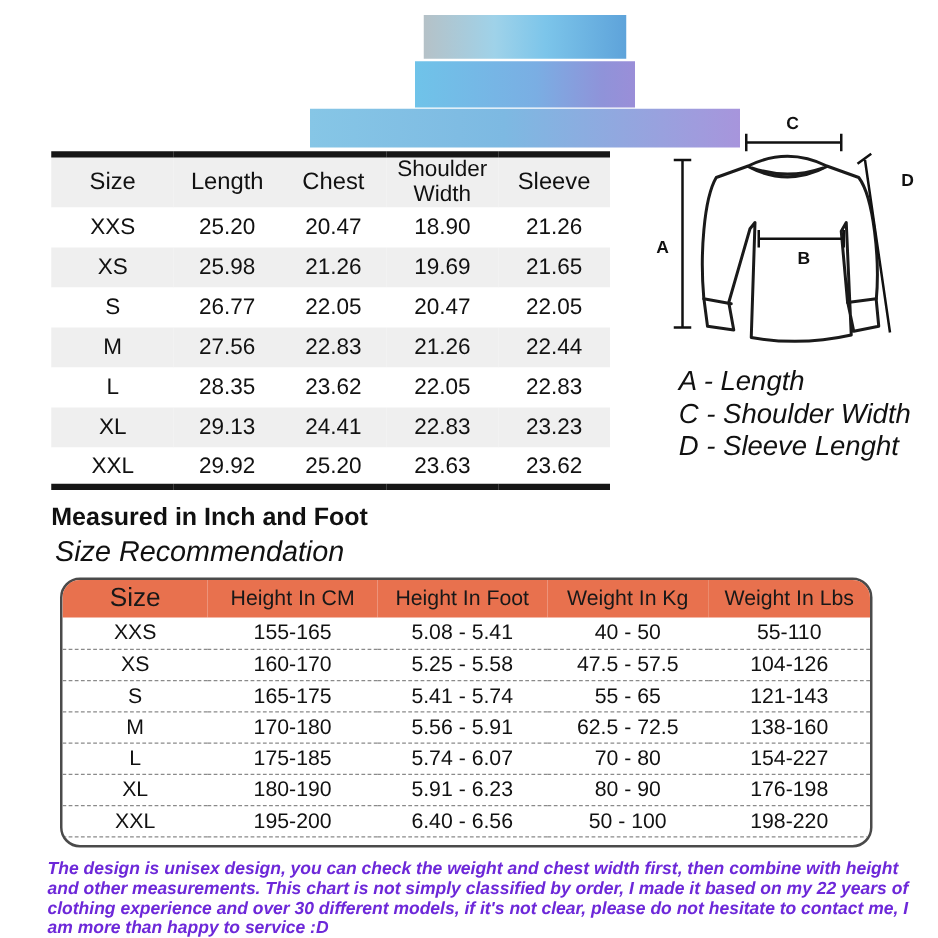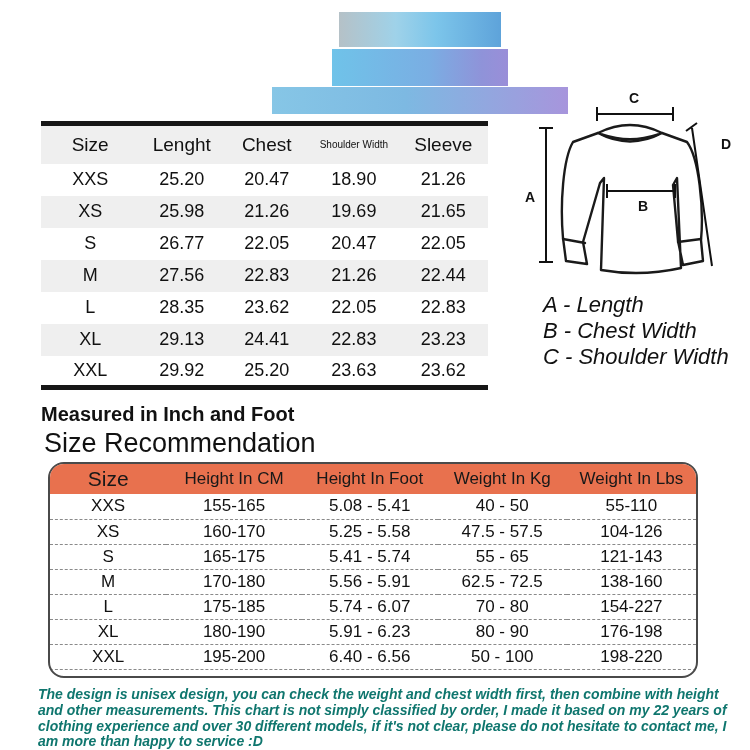--- a/index.html
+++ b/index.html
@@ -7,56 +7,56 @@
   body { width:750px; height:750px; font-family:"Liberation Sans", sans-serif; color:#111; }
   .page { position:relative; width:750px; height:750px; background:#fff; overflow:hidden; }
 
   
   .hdr { position:absolute; top:12px; left:17px; width:100%; text-align:center;margin-left:28px; }
   .grad { display:inline-block; -webkit-background-clip:text; background-clip:text; color:transparent; }
   .brand { font-size:33px; font-weight:bold; letter-spacing:3px;
            background:linear-gradient(90deg,#b5c1c7 0%,#9fd2e9 35%,#7cc5ea 60%,#5ea3da 100%); }
   .title { font-size:36px; font-weight:bold; font-style:italic; margin-top:2px;
            background:linear-gradient(90deg,#6fc3e9 0%,#7aaee3 55%,#8f93d9 85%,#9a8ed8 100%);text-align:right; }
-  .subtitle { font-size:25px; font-style:italic; margin-top:1px;
+  .subtitle { font-size:29px; font-style:italic; margin-top:1px;
            background:linear-gradient(90deg,#86c6e6 0%,#7db9e2 45%,#a795dc 100%); }
   .hdr > div { line-height:1.05; }
 
   
   .t1 { position:absolute; left:41px; top:121px; width:447px; border-collapse:collapse;
         border-top:5px solid #161616; border-bottom:5px solid #161616;
         text-align:center; font-size:18px; }
   .t1 thead tr { background:#efefef; height:40px; }
   .t1 thead th { font-weight:normal; font-size:19px; }
-  .t1 thead th.small { font-size:10px; line-height:1.1; }
+  .t1 thead th.small { font-size:18px; line-height:1.1; }
   .t1 tbody tr { height:32px; background:#fff; }
   .t1 tbody tr:nth-child(even) { background:#efefef; }
 
   .measured-note { position:absolute; left:41px; top:403px; width:447px; text-align:left;
         font-size:20px; font-weight:bold; }
 
   
   .diagram { position:absolute; left:505px; top:90px; }
   .legend { position:absolute; left:543px; top:292px; }
   .legend div { font-size:22px; font-style:italic; line-height:26px; white-space:nowrap; }
 
   
-  .rec-heading { position:absolute; left:44px; top:428px; font-size:27px; }
+  .rec-heading { position:absolute; left:44px; top:428px; font-size:23px; font-style:italic; }
   .rec-wrap { position:absolute; left:48px; top:462px; width:650px; background:#fff;
         border:2px solid #4a4a4a; border-radius:16px; overflow:hidden; padding-bottom:6px; }
   .t2 { width:100%; border-collapse:collapse; text-align:center; font-size:17px; }
   .t2 thead tr { background:#e8714e; height:30px; }
   .t2 thead th { font-weight:normal; font-size:17px; color:#181818; }
   .t2 thead th.size-col { font-size:21px; }
   .t2 tbody tr { height:25px; }
   .t2 tbody td { border-bottom:1.5px dashed #8a8a8a; }
 
   
   .footer-note { position:absolute; left:38px; top:687px; width:690px;
-        font-size:14px; font-weight:bold; font-style:italic; line-height:15.8px; color:#0f766e; }
+        font-size:14px; font-weight:bold; font-style:italic; line-height:15.8px; color:#6d28d9; }
 </style>
 </head>
 <body>
 
 <div class="page">
 
   <div class="hdr">
     <div><span class="grad brand">ZAOTIFY</span></div>
     <div><span class="grad title">Size Chart</span></div>
     <div><span class="grad subtitle">For Sweatshirt and Hoodie</span></div>
@@ -66,21 +66,21 @@
     <colgroup>
       <col style="width:22%">
         <col style="width:19%">
         <col style="width:19%">
         <col style="width:20%">
         <col style="width:20%">
     </colgroup>
     <thead>
       <tr>
         <th>Size</th>
-        <th>Lenght</th>
+        <th>Length</th>
         <th>Chest</th>
         <th class="small">Shoulder Width</th>
         <th>Sleeve</th>
       </tr>
     </thead>
     <tbody>
         <tr>
         <td>XXS</td>
         <td>25.20</td>
         <td>20.47</td>
@@ -151,22 +151,22 @@
     <g fill="#111" font-size="14" font-weight="bold" text-anchor="middle" font-family="Liberation Sans, sans-serif">
       <text x="25" y="112">A</text>
       <text x="138" y="121">B</text>
       <text x="129" y="13">C</text>
       <text x="221" y="59">D</text>
     </g>
   </svg>
 
   <div class="legend">
     <div>A - Length</div>
-    <div>B - Chest Width</div>
     <div>C - Shoulder Width</div>
+    <div>D - Sleeve Lenght</div>
   </div>
 
   <div class="rec-heading">Size Recommendation</div>
 
   <div class="rec-wrap">
     <table class="t2">
       <colgroup>
         <col style="width:18%">
           <col style="width:21%">
           <col style="width:21%">

